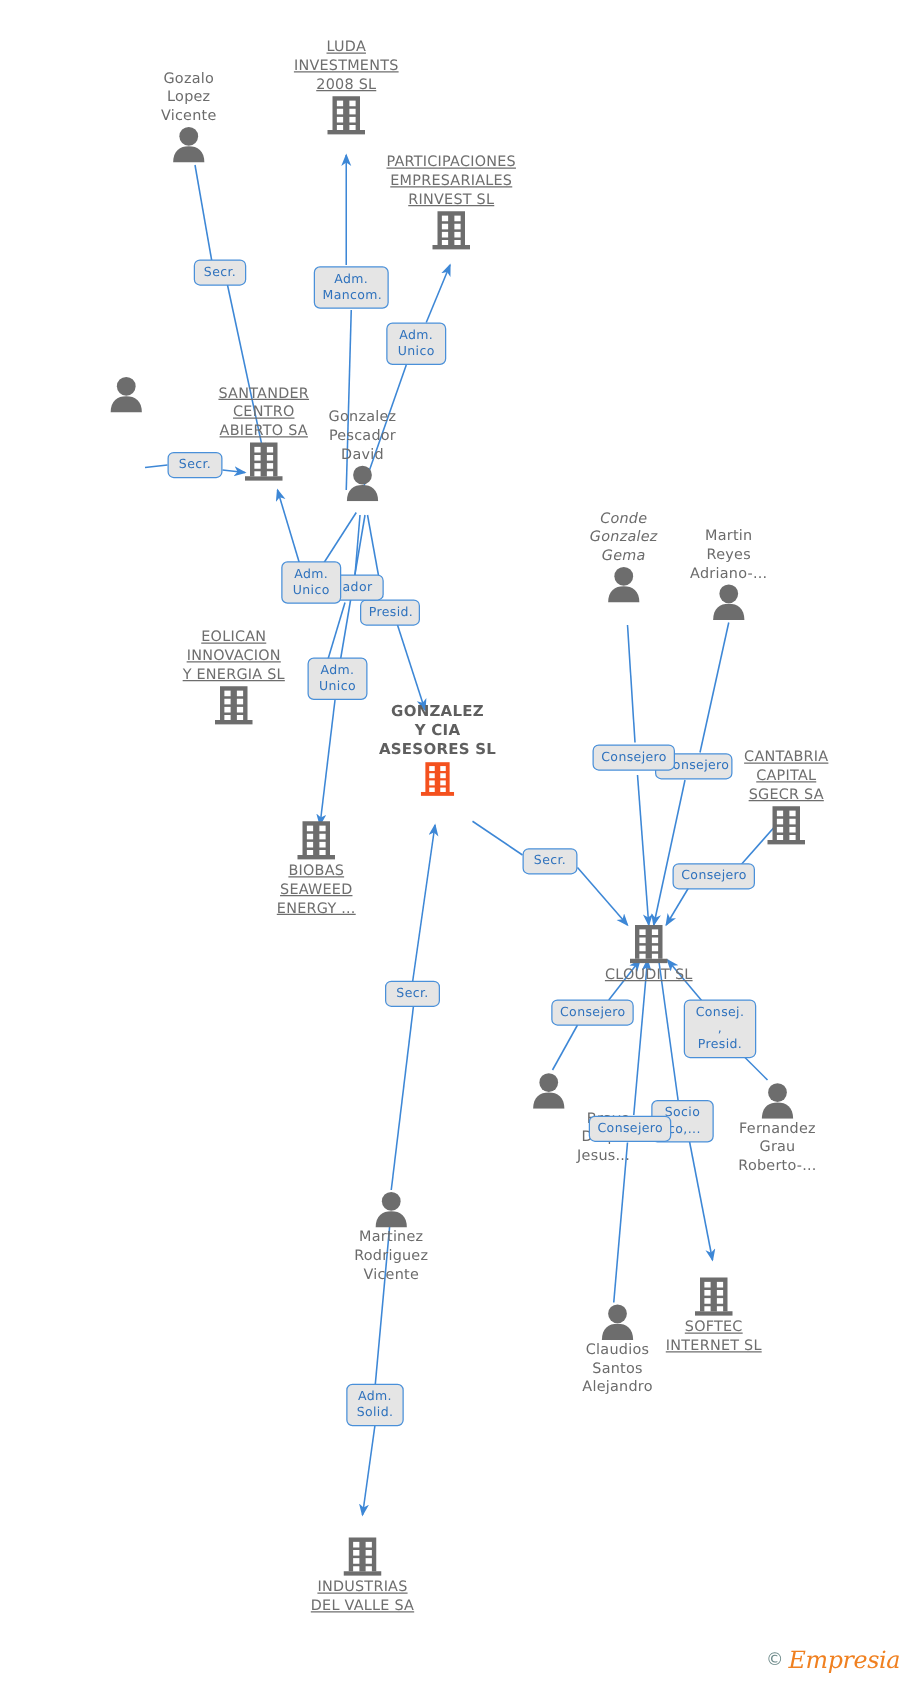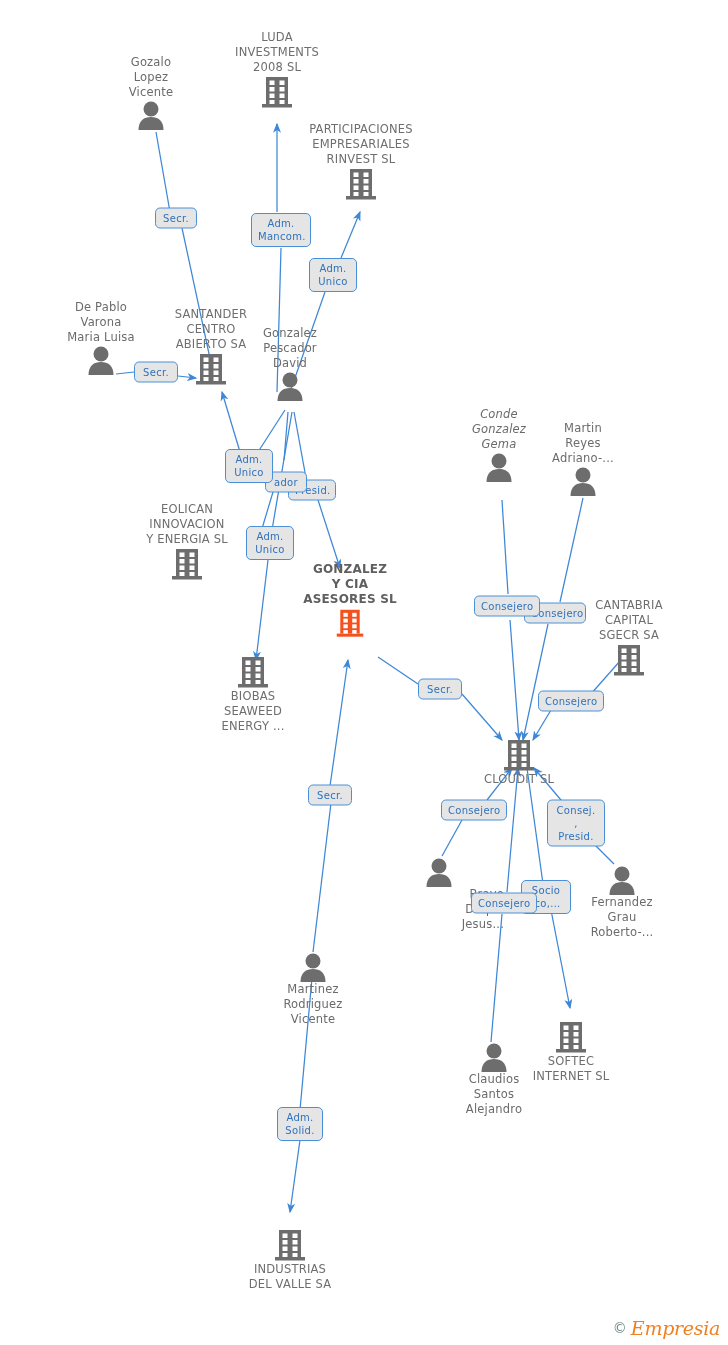--- a/index.html
+++ b/index.html
@@ -36,20 +36,21 @@
   }
   .node .label {
     font-size: 11.5px;
     line-height: 15px;
     color: #6b6b6b;
     letter-spacing: 0.2px;
     white-space: pre-line;
   }
   .node.company .label {
     color: #6e6e6e;
+    text-decoration: underline;
   }
   .node.main .label {
     color: #5f5f5f;
     font-weight: bold;
     font-size: 12px;
     line-height: 15px;
   }
   .node .icon {
     display: block;
     margin: 0 auto;
@@ -206,23 +207,20 @@
           <rect x="19.5" y="12" width="5" height="4.5"></rect>
           <rect x="9.5" y="18.5" width="5" height="4.5"></rect>
           <rect x="19.5" y="18.5" width="5" height="4.5"></rect>
           <rect x="9.5" y="25" width="5" height="4"></rect>
           <rect x="19.5" y="25" width="5" height="4"></rect>
         </g>
       </svg>
   </div>
 
   <div class="node person" style="left:101px; top:300px;">
-    <div class="label">De Pablo
-Varona
-Maria Luisa</div>
     <svg class="icon" width="32" height="30" viewBox="0 0 32 30">
         <circle cx="16" cy="9" r="7.5" fill="#6d6d6d"></circle>
         <path d="M3.5,30 C3.5,20.5 9,17 16,17 C23,17 28.5,20.5 28.5,30 z" fill="#6d6d6d"></path>
       </svg>
   </div>
 
   <div class="node company" style="left:211px; top:307px;">
     <div class="label">SANTANDER
 CENTRO
 ABIERTO SA</div>
@@ -465,21 +463,21 @@
   </div>
 
   <div class="edge-label" style="left:176px; top:218px; width:42px;">Secr.</div>
   <div class="edge-label" style="left:281px; top:230px; width:60px;">Adm.
 Mancom.</div>
   <div class="edge-label" style="left:333px; top:275px; width:48px;">Adm.
 Unico</div>
   <div class="edge-label" style="left:156px; top:372px; width:44px;">Secr.</div>
   <div class="edge-label" style="left:249px; top:466px; width:48px; z-index:6;">Adm.
 Unico</div>
-  <div class="edge-label" style="left:286px; top:482px; width:42px; z-index:5;">ador</div>
+  <div class="edge-label" style="left:286px; top:470px; width:42px; z-index:5;">ador</div>
   <div class="edge-label" style="left:312px; top:490px; width:48px; z-index:4;">Presid.</div>
   <div class="edge-label" style="left:270px; top:543px; width:48px;">Adm.
 Unico</div>
   <div class="edge-label" style="left:507px; top:606px; width:66px; z-index:6;">Consejero</div>
   <div class="edge-label" style="left:555px; top:613px; width:62px; z-index:5;">Consejero</div>
   <div class="edge-label" style="left:571px; top:701px; width:66px;">Consejero</div>
   <div class="edge-label" style="left:440px; top:689px; width:44px;">Secr.</div>
   <div class="edge-label" style="left:330px; top:795px; width:44px;">Secr.</div>
   <div class="edge-label" style="left:474px; top:810px; width:66px;">Consejero</div>
   <div class="edge-label" style="left:576px; top:823px; width:58px;">Consej. ,

